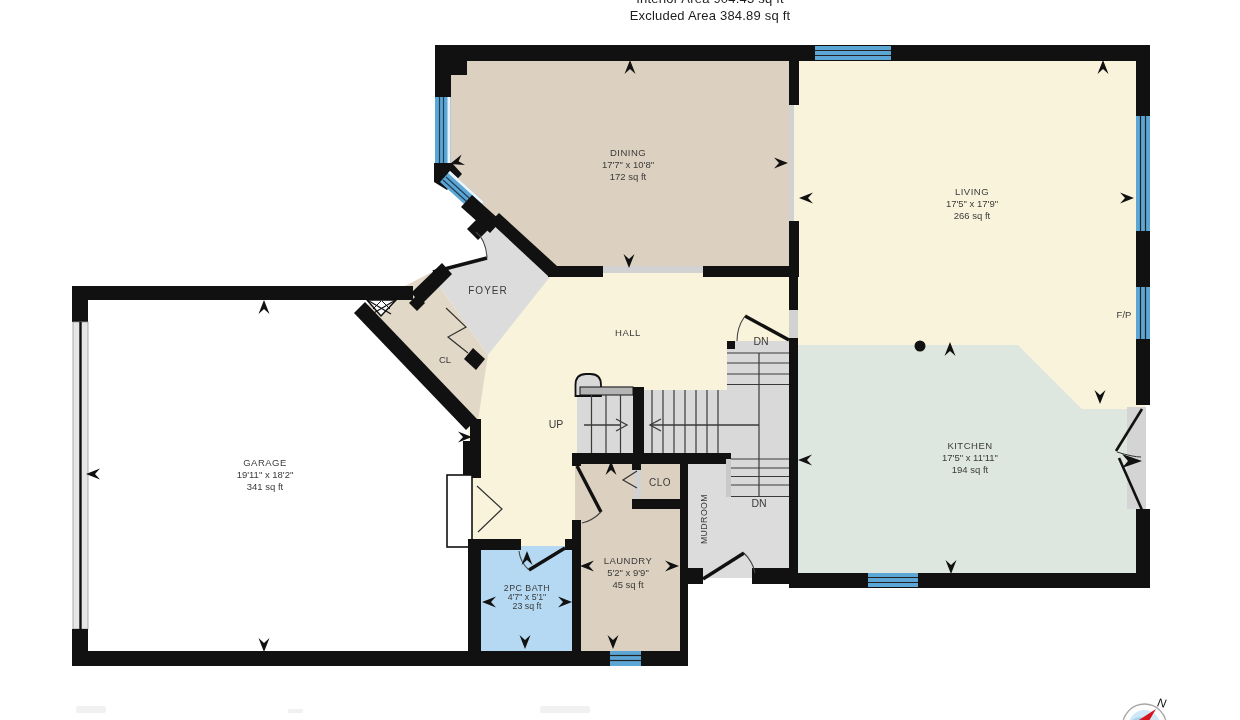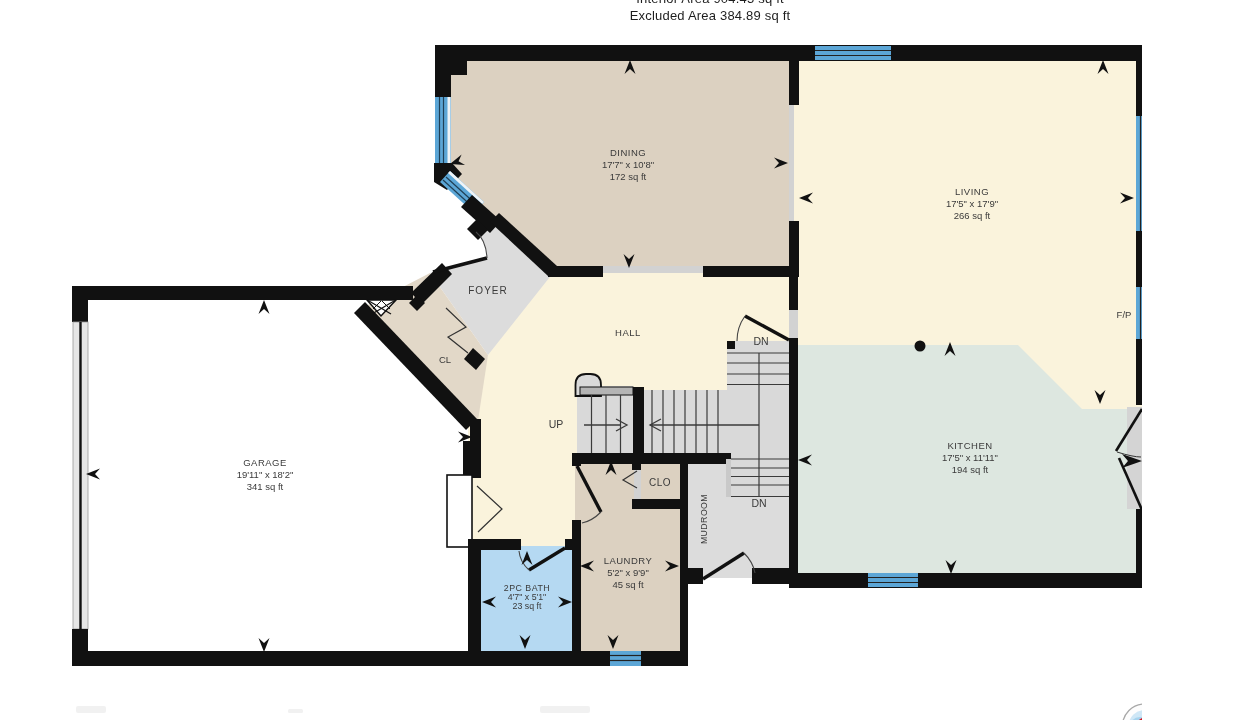--- a/index.html
+++ b/index.html
@@ -1,17 +1,17 @@
 <!DOCTYPE html>
 <html><head>
 <meta charset="utf-8">
 <style>
   html,body{margin:0;padding:0;background:#ffffff;}
-  #page{position:relative;width:1142px;height:720px;overflow:hidden;background:#fff;
-        font-family:"Liberation Sans", sans-serif;}
+  #page{position:relative;width:1240px;height:720px;overflow:hidden;background:#fff;
+        font-family:"Liberation Sans", sans-serif;border-radius:32px;}
   svg{position:absolute;left:0;top:0;}
   text{font-family:"Liberation Sans", sans-serif;fill:#3a3a3a;}
   .rm{font-size:9.5px;letter-spacing:.5px;}
   .dim{font-size:9.5px;}
   .hdr{font-size:13px;fill:#1e1e1e;letter-spacing:.2px;}
 </style>
 </head>
 <body>
 <div id="page">
 <svg width="1240" height="720" viewBox="0 0 1240 720">

